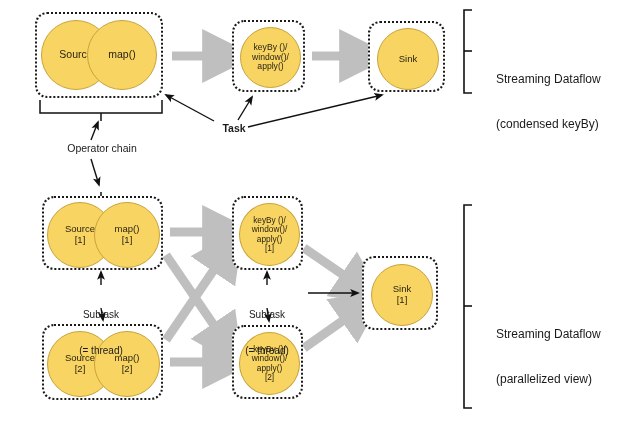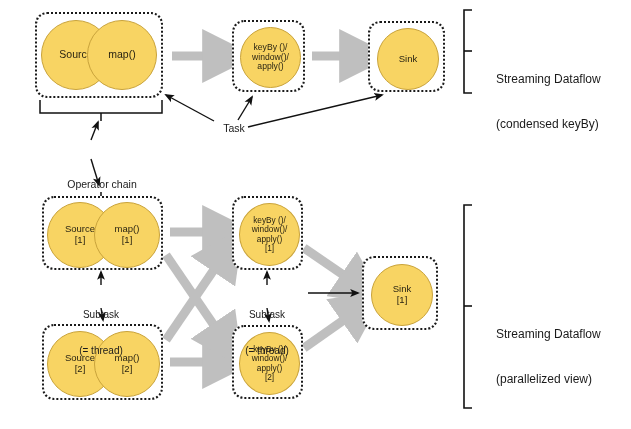--- a/index.html
+++ b/index.html
@@ -173,23 +173,23 @@
     <div class="circle" style="left:7px;top:5px;width:62px;height:62px;font-size:9.5px;">
       <span class="lbl">Sink</span>
     </div>
   </div>
 
   <div class="bracket-label" style="left:496px;top:42px;">
     <div>Streaming Dataflow</div>
     <div>(condensed keyBy)</div>
   </div>
 
-  <div class="txt" style="left:211px;top:122px;width:46px;font-size:10.5px;">Task</div>
-
-  <div class="txt" style="left:47px;top:142px;width:110px;font-size:10.5px;margin-top:36px;">Operator chain</div>
+  <div class="txt" style="left:211px;top:122px;width:46px;font-size:10.5px;font-weight:bold;">Task</div>
+
+  <div class="txt" style="left:47px;top:142px;width:110px;font-size:10.5px;">Operator chain</div>
 
   <div class="node-box" style="left:42px;top:196px;width:121px;height:74px;">
     <div class="circle" style="left:3px;top:4px;width:66px;height:66px;font-size:9.5px;flex-direction:column;">
       <span class="lbl">Source</span>
       <span class="lbl">[1]</span>
     </div>
     <div class="circle" style="left:50px;top:4px;width:66px;height:66px;font-size:9.5px;flex-direction:column;">
       <span class="lbl">map()</span>
       <span class="lbl">[1]</span>
     </div>

